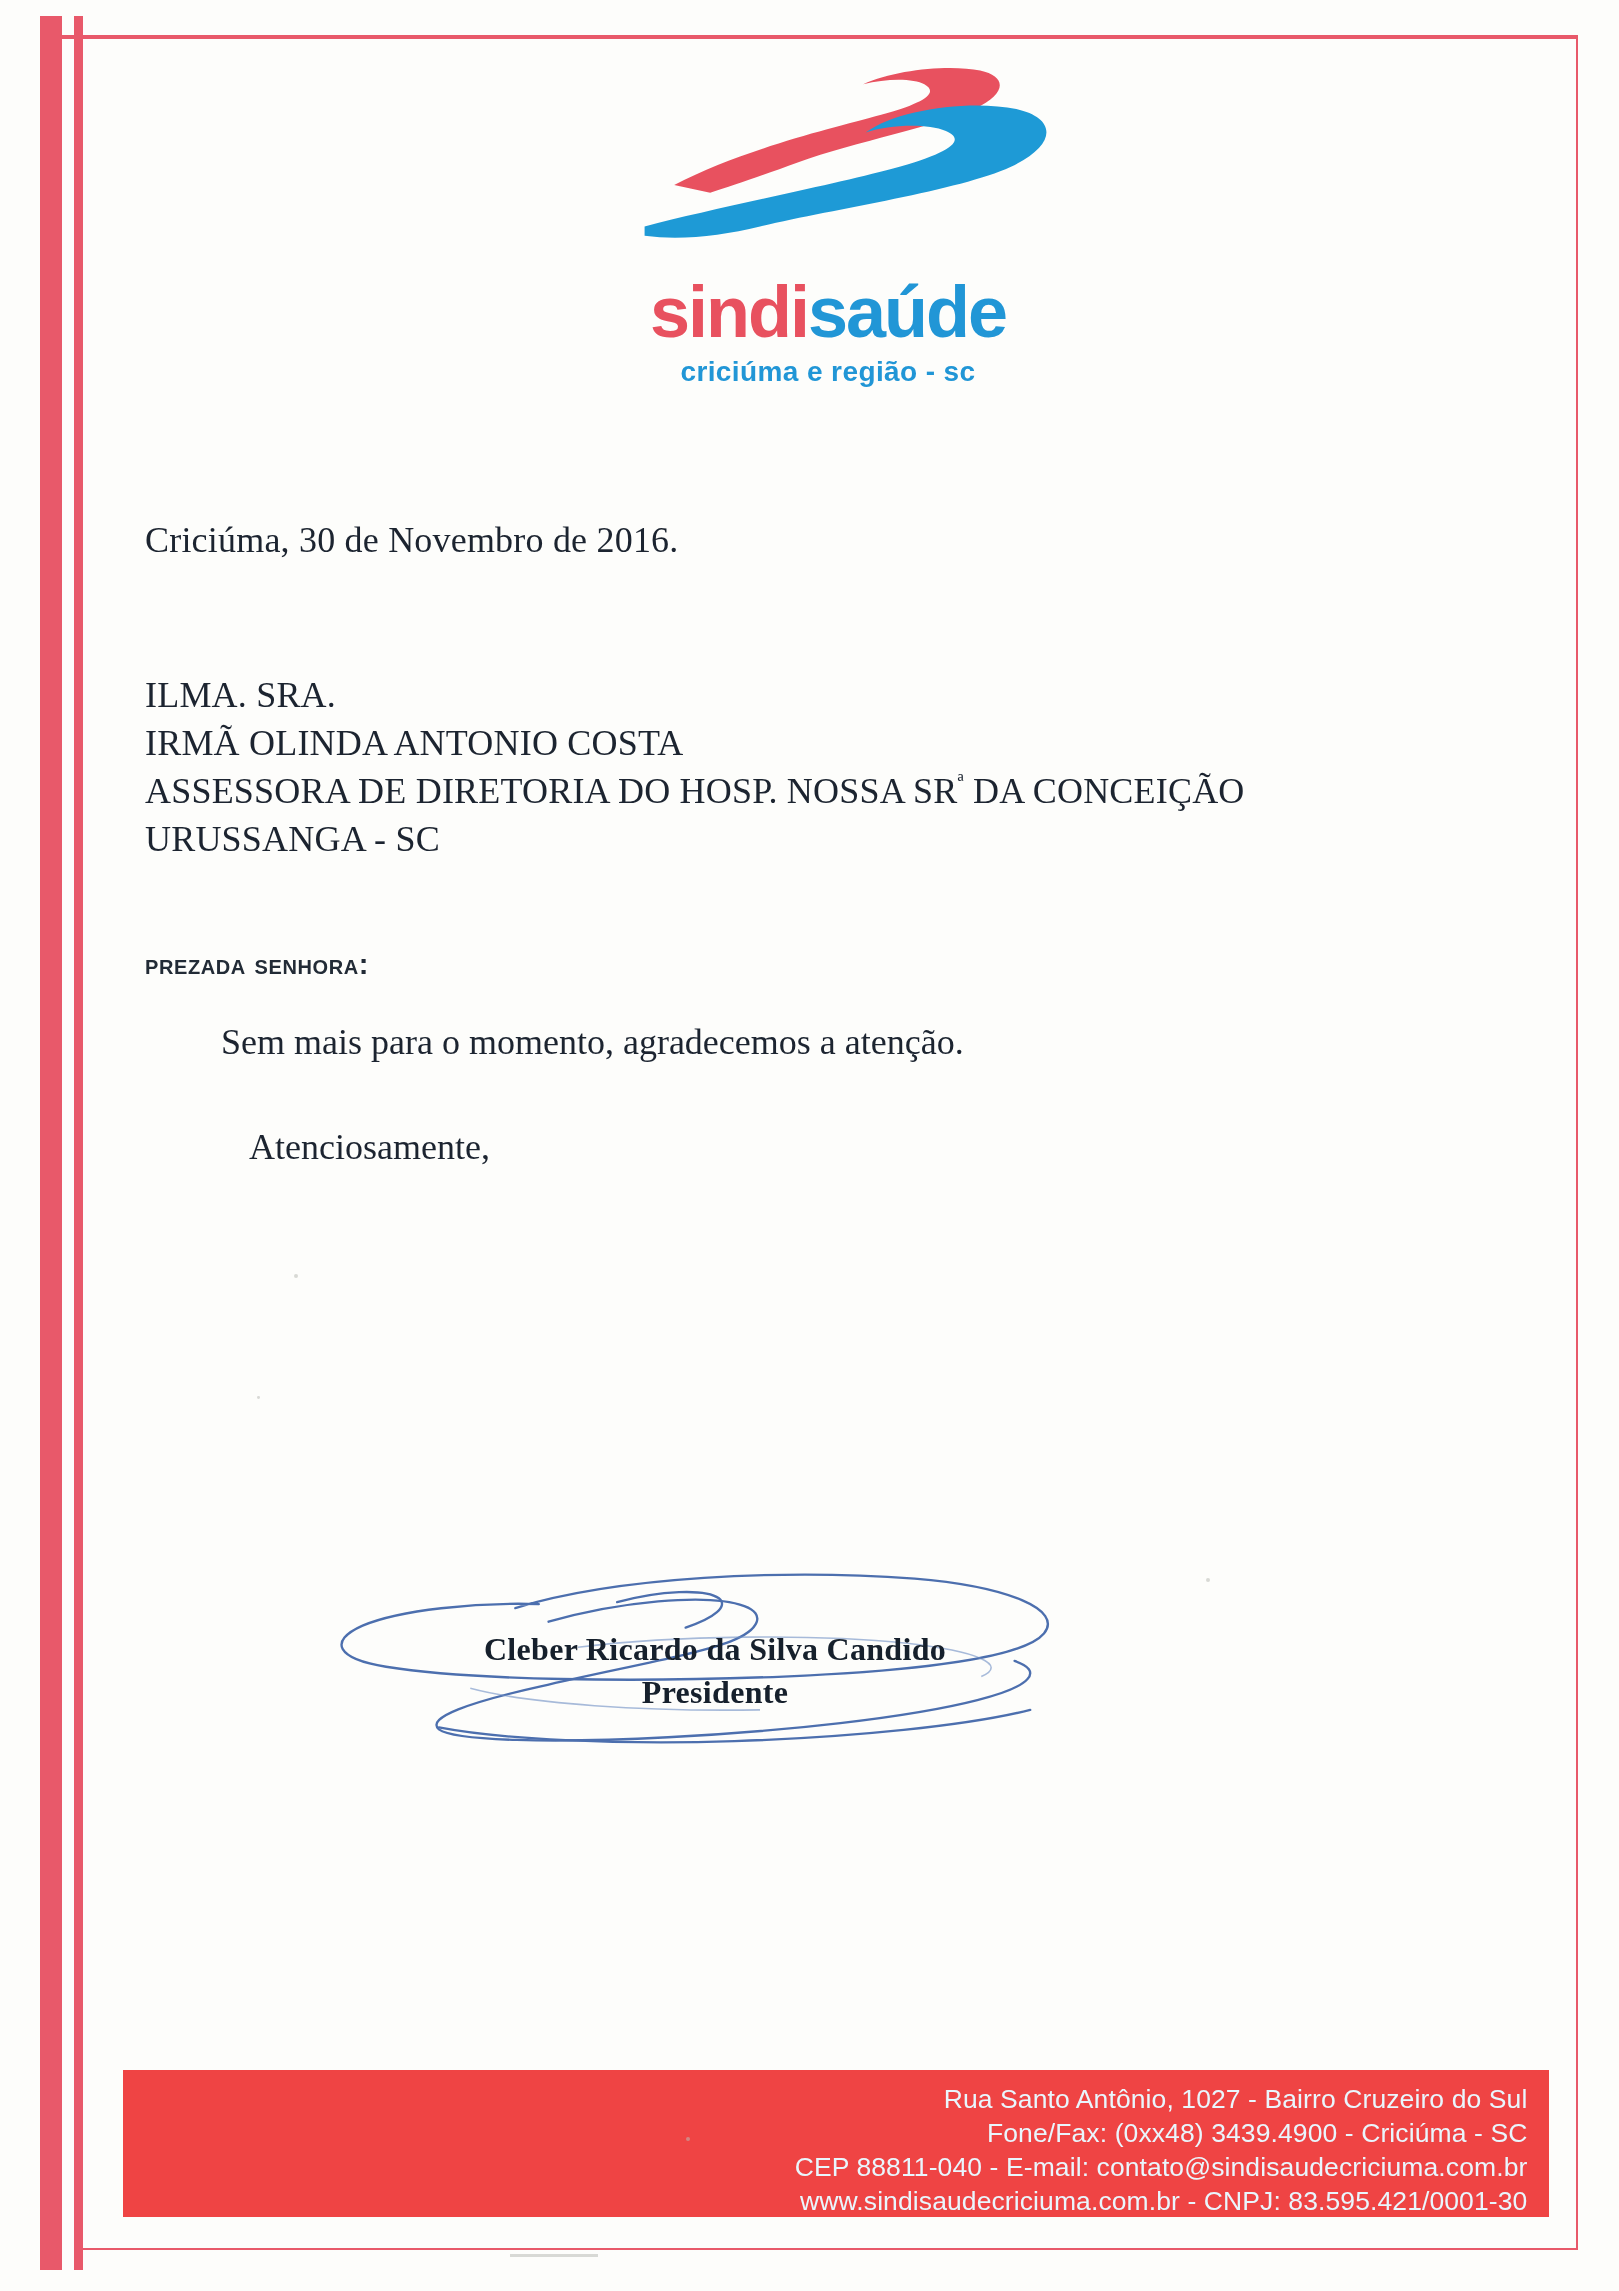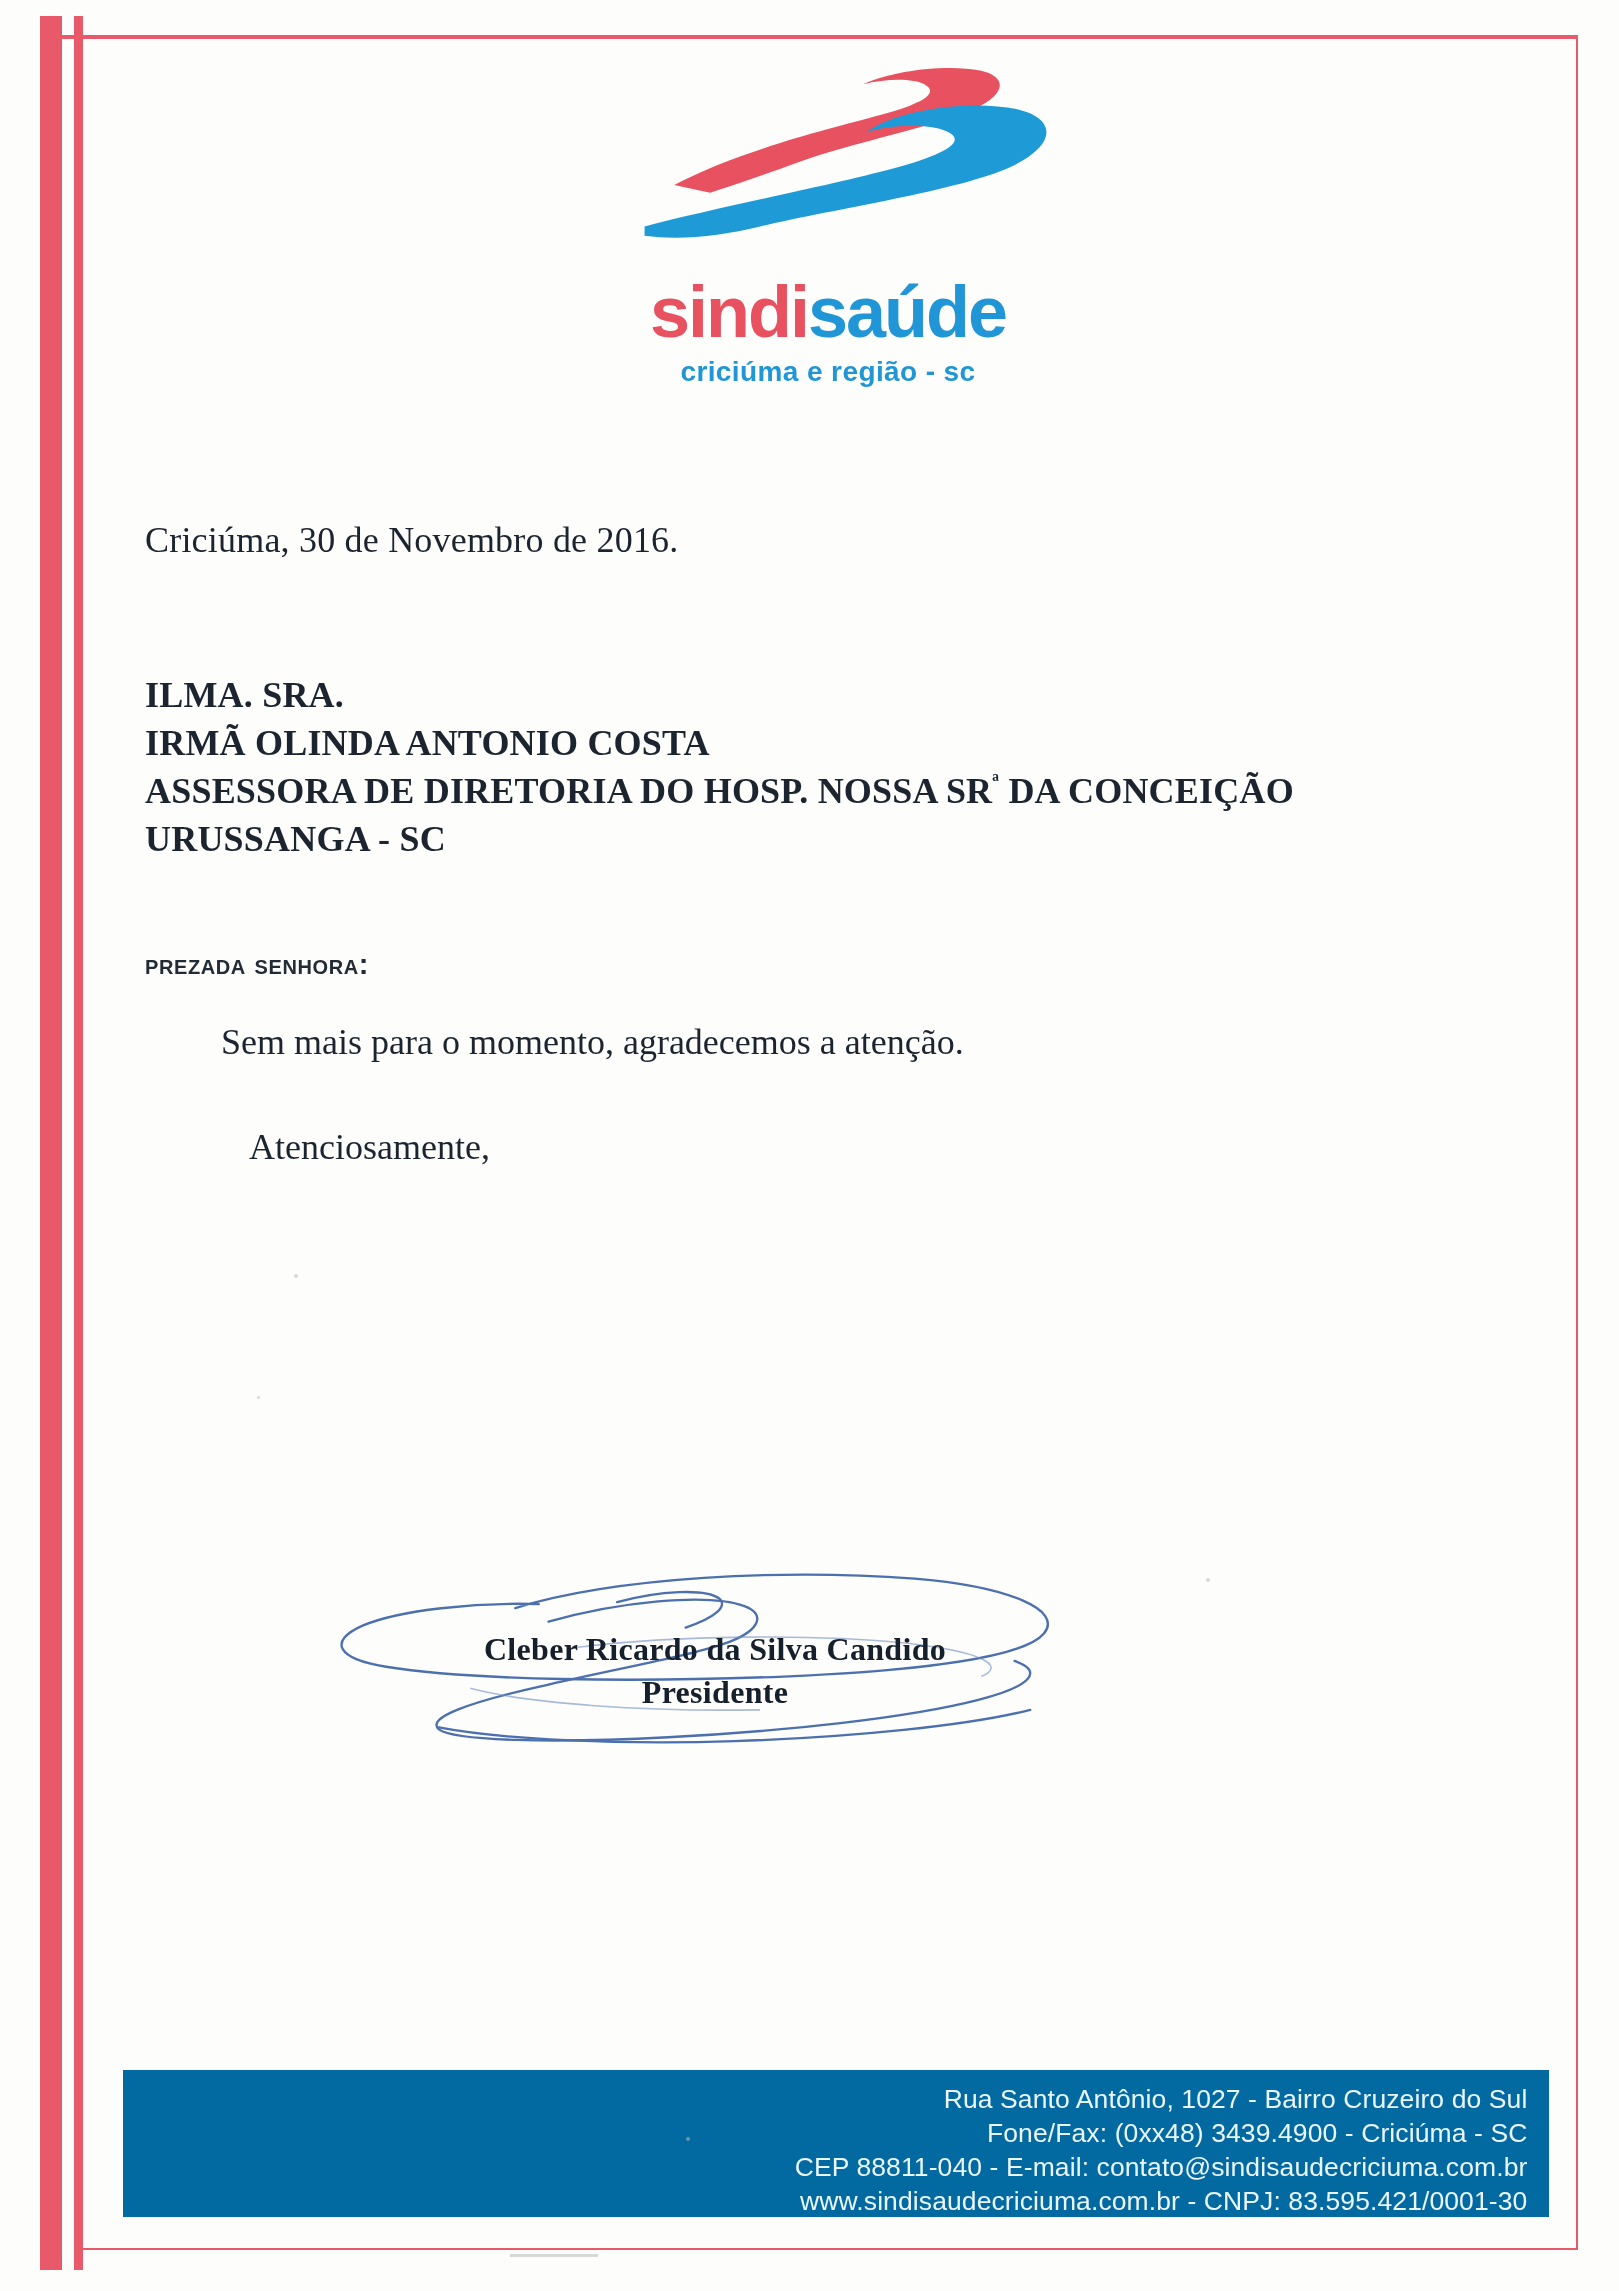--- a/index.html
+++ b/index.html
@@ -99,21 +99,21 @@
     color: #1c2430;
   }
   .date-line {
     font-size: 36px;
     line-height: 1.2;
     letter-spacing: 0.2px;
   }
   .addressee {
     margin-top: 110px;
     font-size: 36px;
-    font-weight: bold;
+    font-weight: normal;
     line-height: 1.33;
     letter-spacing: 0.2px;
   }
   .addressee .sup {
     font-size: 0.62em;
     vertical-align: super;
     line-height: 0;
   }
   .salutation {
     margin-top: 84px;
@@ -174,21 +174,21 @@
     letter-spacing: 0.3px;
   }
 
   
   .footer-bar {
     position: absolute;
     left: 123px;
     top: 2070px;
     width: 1426px;
     height: 147px;
-    background: #0369a1;
+    background: #ef4444;
     color: #e9f6fd;
     font-family: "Liberation Sans", sans-serif;
     text-align: right;
     box-sizing: border-box;
     padding: 11.8px 21.6px 9.8px 0;
   }
   .footer-line {
     font-size: 26.5px;
     line-height: 1.29;
     letter-spacing: 0.1px;

